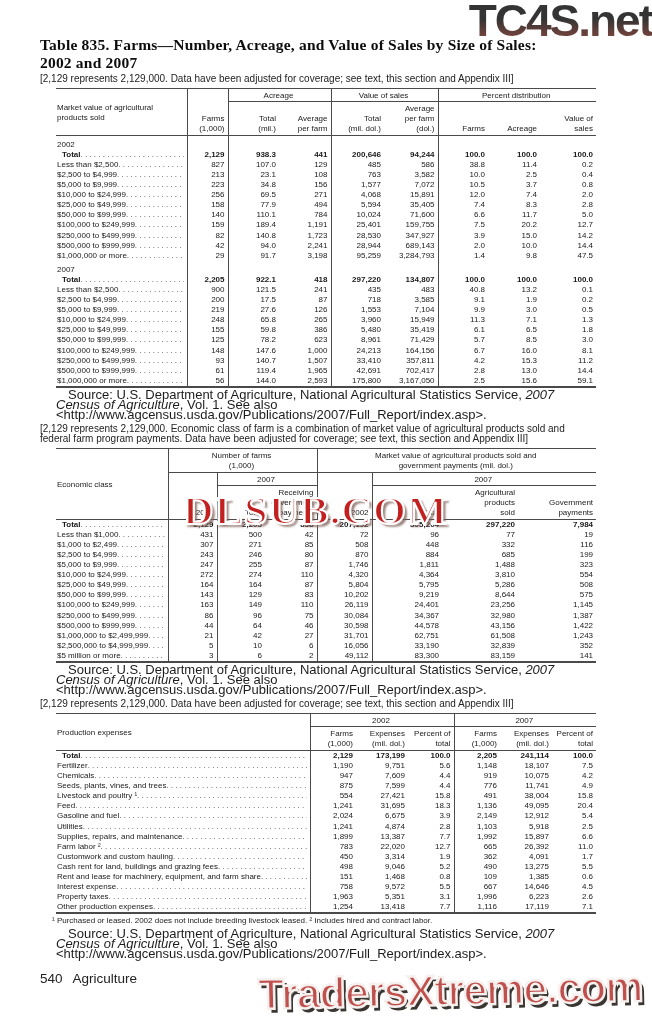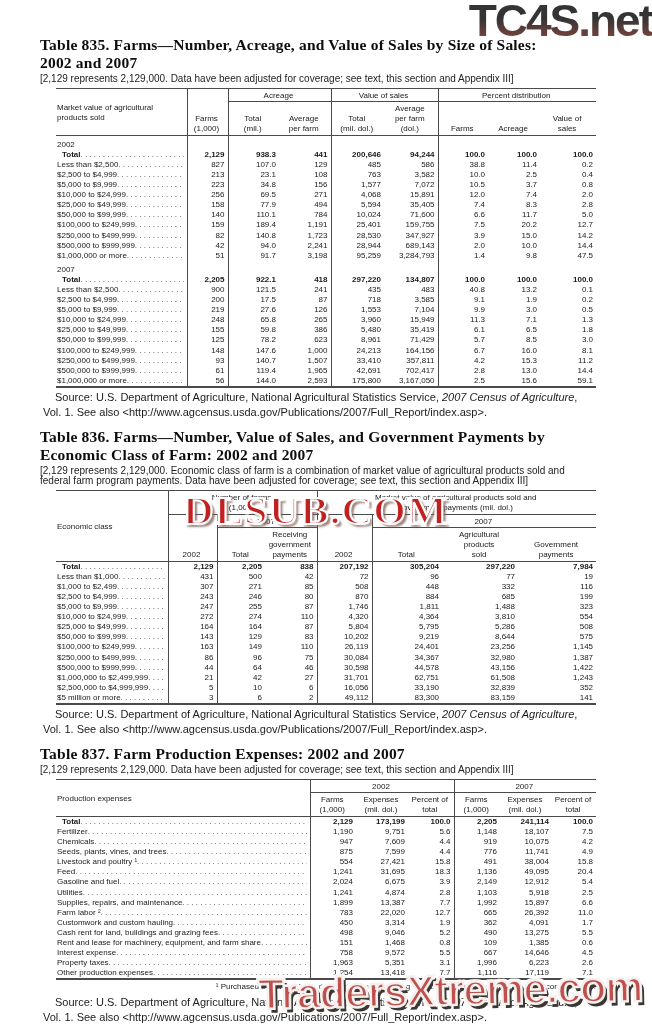--- a/index.html
+++ b/index.html
@@ -11,32 +11,32 @@
   h1.first{margin-top:0;}
   .note{font-size:10px;line-height:10.5px;margin:0 0 3px;color:#222;}
   table{border-collapse:collapse;table-layout:fixed;margin:1px 0 2px 16px;width:540px;
         border-top:1px solid #4a4a4a;border-bottom:2px solid #4a4a4a;font-size:8px;color:#1a1a1a;}
   th,td{padding:0 3px 0 1px;font-weight:normal;vertical-align:bottom;}
   td{line-height:10.1px;}
   thead th{border-bottom:1px solid #4a4a4a;line-height:9.8px;padding-top:2px;white-space:pre-line;}
   th.grp{text-align:center;padding-bottom:1px;}
   th.stub{text-align:left;vertical-align:middle;}
   .num{text-align:right;}
-  .hbot{vertical-align:bottom;padding-bottom:1px;text-align:center;}
+  .hbot{vertical-align:bottom;padding-bottom:1px;}
   .bl{border-left:1px solid #4a4a4a;}
   .b, td.b, tr.b .lbl{font-weight:bold;}
   td.stubcell{overflow:hidden;}
   .stubwrap{display:flex;align-items:baseline;overflow:hidden;}
   tr.b .stubwrap{padding-left:5px;}
   .lbl{white-space:nowrap;}
   .dots{flex:1;overflow:hidden;white-space:nowrap;color:#333;}
   .dots::after{content:" . . . . . . . . . . . . . . . . . . . . . . . . . . . . . . . . . . . . . . . . . . . . . . . . . . . . . . . .";}
   td.ylabel{padding-top:4px;vertical-align:bottom;}
-  .source{font-size:11px;line-height:15px;margin:2px 3px 4px;text-indent:12px;color:#1c1c1c;}
-  .footnote{font-size:8px;line-height:10.5px;margin:2px 0 0;text-indent:12px;text-align:right;}
+  .source{font-size:13px;line-height:10px;margin:2px 16px 4px;text-indent:12px;color:#1c1c1c;}
+  .footnote{font-size:8px;line-height:10.5px;margin:2px 0 0;text-indent:12px;}
   .footer{margin-top:12px;}
   .pageno{font-size:13.5px;color:#222;}
   .pageno .sep{display:inline-block;width:10px;}
   
   .wm{position:absolute;pointer-events:none;white-space:nowrap;}
   .wm-top{top:-7px;right:0;font-size:46px;font-weight:bold;letter-spacing:-2px;
       background:linear-gradient(#343434 48%,#6e423c 78%,#8a524a);
       -webkit-background-clip:text;background-clip:text;color:transparent;
       transform:scaleY(.98);font-family:"Liberation Sans",sans-serif;}
   .wm-mid{top:487px;left:183px;font-family:"Liberation Serif",serif;font-weight:bold;
@@ -268,21 +268,21 @@
             <td class="num">10.0</td>
             <td class="num">14.4</td>
           </tr>
           <tr>
             <td class="stubcell">
               <div class="stubwrap">
                 <span class="lbl">$1,000,000 or more</span>
                 <span class="dots"></span>
               </div>
             </td>
-            <td class="num bl">51</td>
+            <td class="num bl">29</td>
             <td class="num bl">91.7</td>
             <td class="num">3,198</td>
             <td class="num bl">95,259</td>
             <td class="num">3,284,793</td>
             <td class="num bl">1.4</td>
             <td class="num">9.8</td>
             <td class="num">47.5</td>
           </tr>
           <tr>
             <td class="ylabel">2007</td>
@@ -470,22 +470,20 @@
             <td class="num bl">2.5</td>
             <td class="num">15.6</td>
             <td class="num">59.1</td>
           </tr>
         </tbody>
       </table>
     <p class="source"><span>Source: U.S. Department of Agriculture, National Agricultural Statistics Service, </span><i>2007 Census of Agriculture</i><span>, Vol. 1. See also &lt;http://www.agcensus.usda.gov/Publications/2007/Full_Report/index.asp&gt;.</span></p>
   </section>
 
   <section>
-    <h1 class="tbl-title">Table 836. Farms—Number, Value of Sales, and Government Payments by
-Economic Class of Farm: 2002 and 2007</h1>
     <p class="note">[2,129 represents 2,129,000. Economic class of farm is a combination of market value of agricultural products sold and federal farm program payments. Data have been adjusted for coverage; see text, this section and Appendix III]</p>
     <table id="t836">
         <colgroup>
           <col style="width: 112px;">
           <col style="width: 49px;">
           <col style="width: 48px;">
           <col style="width: 52px;">
           <col style="width: 55px;">
           <col style="width: 70px;">
           <col style="width: 76px;">
@@ -726,21 +724,20 @@
             <td class="num bl">83,300</td>
             <td class="num">83,159</td>
             <td class="num">141</td>
           </tr>
         </tbody>
       </table>
     <p class="source"><span>Source: U.S. Department of Agriculture, National Agricultural Statistics Service, </span><i>2007 Census of Agriculture</i><span>, Vol. 1. See also &lt;http://www.agcensus.usda.gov/Publications/2007/Full_Report/index.asp&gt;.</span></p>
   </section>
 
   <section>
-    <h1 class="tbl-title">Table 837. Farm Production Expenses: 2002 and 2007</h1>
     <p class="note">[2,129 represents 2,129,000. Data have been adjusted for coverage; see text, this section and Appendix III]</p>
     <table id="t837">
         <colgroup>
           <col style="width: 254px;">
           <col style="width: 46px;">
           <col style="width: 52px;">
           <col style="width: 46px;">
           <col style="width: 46px;">
           <col style="width: 52px;">
           <col style="width: 44px;">
@@ -990,18 +987,22 @@
             <td class="num bl">1,116</td>
             <td class="num">17,119</td>
             <td class="num">7.1</td>
           </tr>
         </tbody>
       </table>
     <p class="footnote">¹ Purchased or leased. 2002 does not include breeding livestock leased. ² Includes hired and contract labor.</p>
     <p class="source"><span>Source: U.S. Department of Agriculture, National Agricultural Statistics Service, </span><i>2007 Census of Agriculture</i><span>, Vol. 1. See also &lt;http://www.agcensus.usda.gov/Publications/2007/Full_Report/index.asp&gt;.</span></p>
   </section>
 
+  <div class="footer">
+    <div class="pageno"><span>540</span><span class="sep"></span><span>Agriculture</span></div>
+
+  </div>
 
 </div>
 
 <div class="wm wm-top">TC4S.net</div>
 <div class="wm wm-mid">DLSUB.COM</div>
 <div class="wm wm-bottom">TradersXtreme.com</div>
 
 </body></html>

